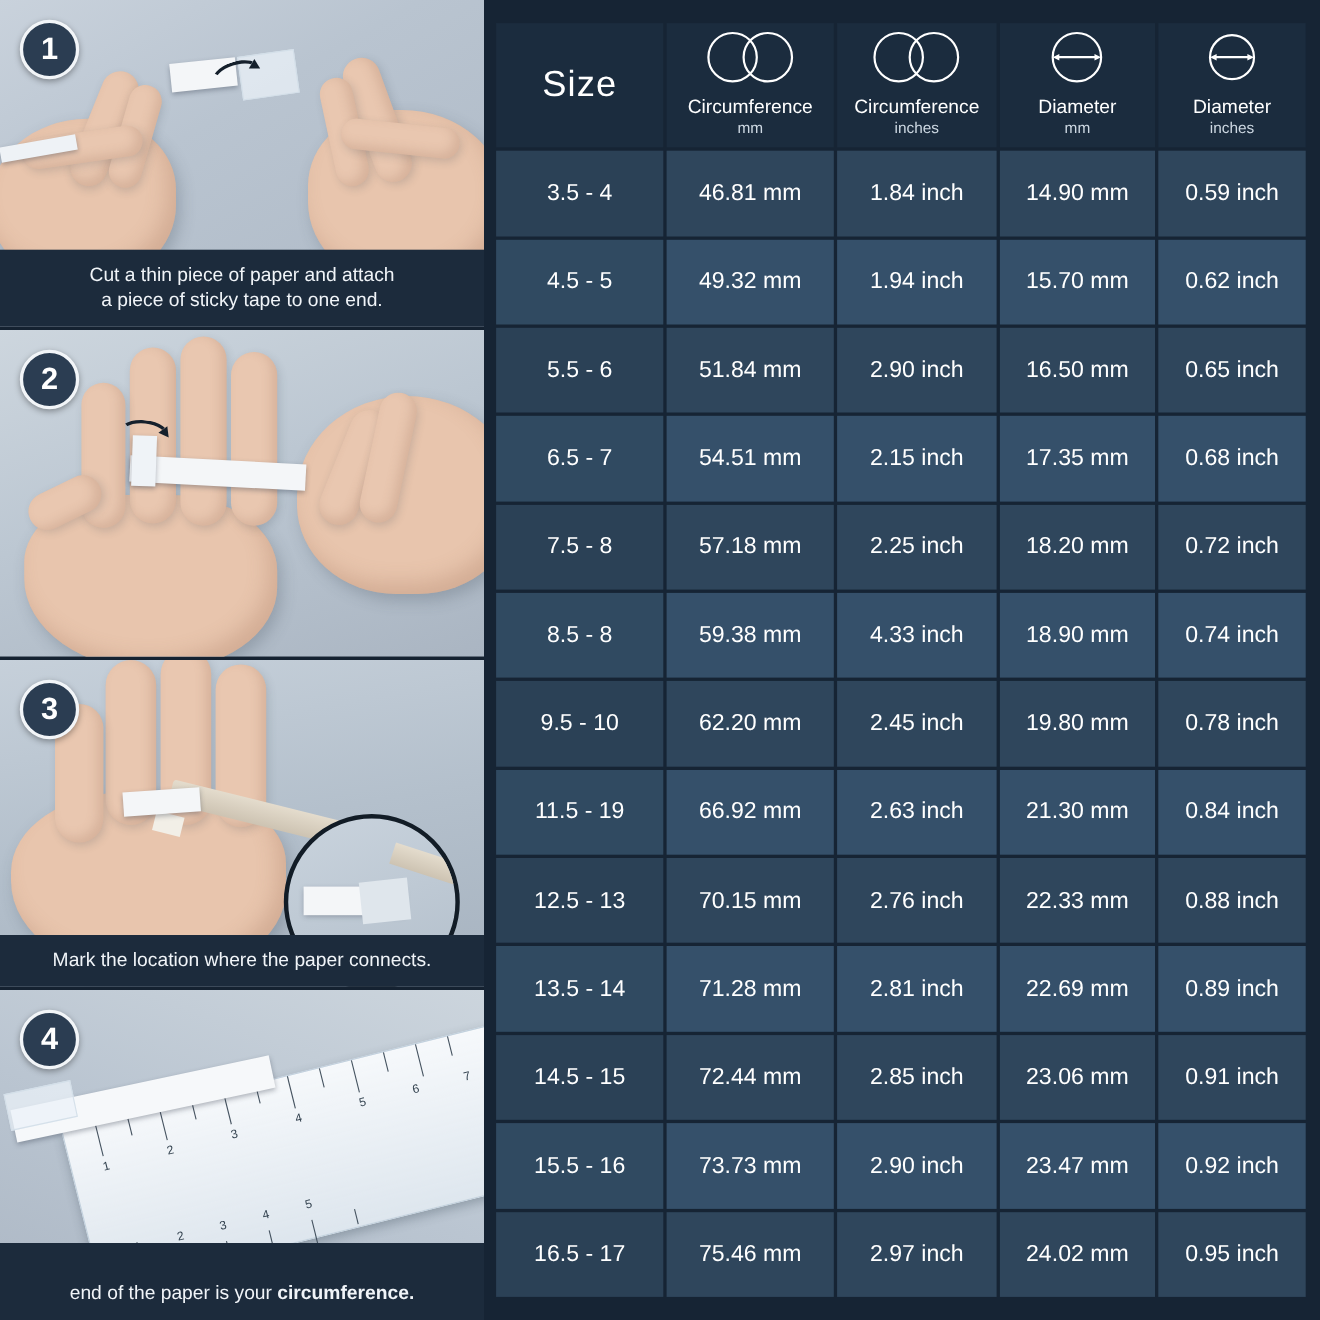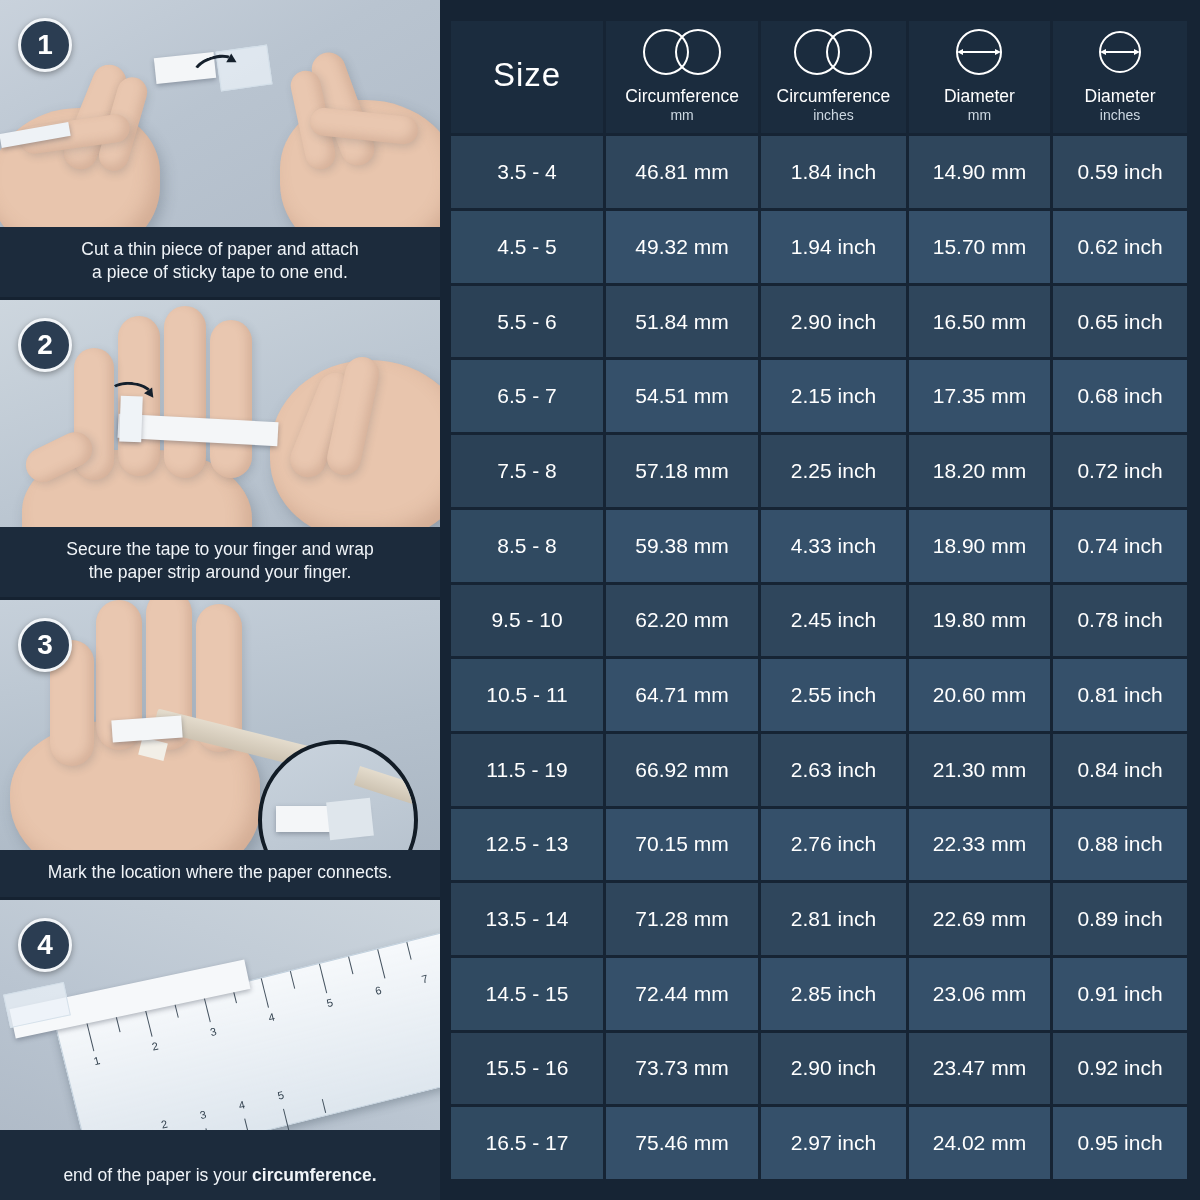--- a/index.html
+++ b/index.html
@@ -242,24 +242,20 @@
 
         <div class="hand" style="right:-30px; top:60px; width:200px; height:180px;"></div>
         <div class="finger" style="right:100px; top:70px; width:36px; height:110px; transform:rotate(22deg);"></div>
         <div class="finger" style="right:70px; top:56px; width:34px; height:120px; transform:rotate(12deg);"></div>
 
         <div class="paper" style="left:118px; top:118px; width:160px; height:24px; transform:rotate(3deg);"></div>
         <div class="paper" style="left:120px; top:96px; width:22px; height:46px; background:#eff3f7; transform:rotate(2deg);"></div>
         <div class="arrow-c" style="left:108px; top:82px; transform:rotate(6deg);"></div>
       </div>
       <div class="badge">2</div>
-      <div class="caption">
-        <span>Secure the tape to your finger and wrap</span><br>
-        <span>the paper strip around your finger.</span>
-      </div>
     </div>
 
     <div class="step">
       <div class="photo bg3">
         <div class="hand" style="left:10px; top:120px; width:250px; height:170px; border-radius:45% 40% 50% 55%;"></div>
         <div class="finger" style="left:96px; top:0px; width:46px; height:150px;"></div>
         <div class="finger" style="left:146px; top:-10px; width:46px; height:160px;"></div>
         <div class="finger" style="left:196px; top:4px; width:46px; height:148px;"></div>
         <div class="finger" style="left:50px; top:40px; width:44px; height:126px;"></div>
 
@@ -436,27 +432,20 @@
             <td>0.74 inch</td>
           </tr>
           <tr>
             <td>9.5 - 10</td>
             <td>62.20 mm</td>
             <td>2.45 inch</td>
             <td>19.80 mm</td>
             <td>0.78 inch</td>
           </tr>
           <tr>
-            <td>10.5 - 11</td>
-            <td>64.71 mm</td>
-            <td>2.55 inch</td>
-            <td>20.60 mm</td>
-            <td>0.81 inch</td>
-          </tr>
-          <tr>
             <td>11.5 - 19</td>
             <td>66.92 mm</td>
             <td>2.63 inch</td>
             <td>21.30 mm</td>
             <td>0.84 inch</td>
           </tr>
           <tr>
             <td>12.5 - 13</td>
             <td>70.15 mm</td>
             <td>2.76 inch</td>

